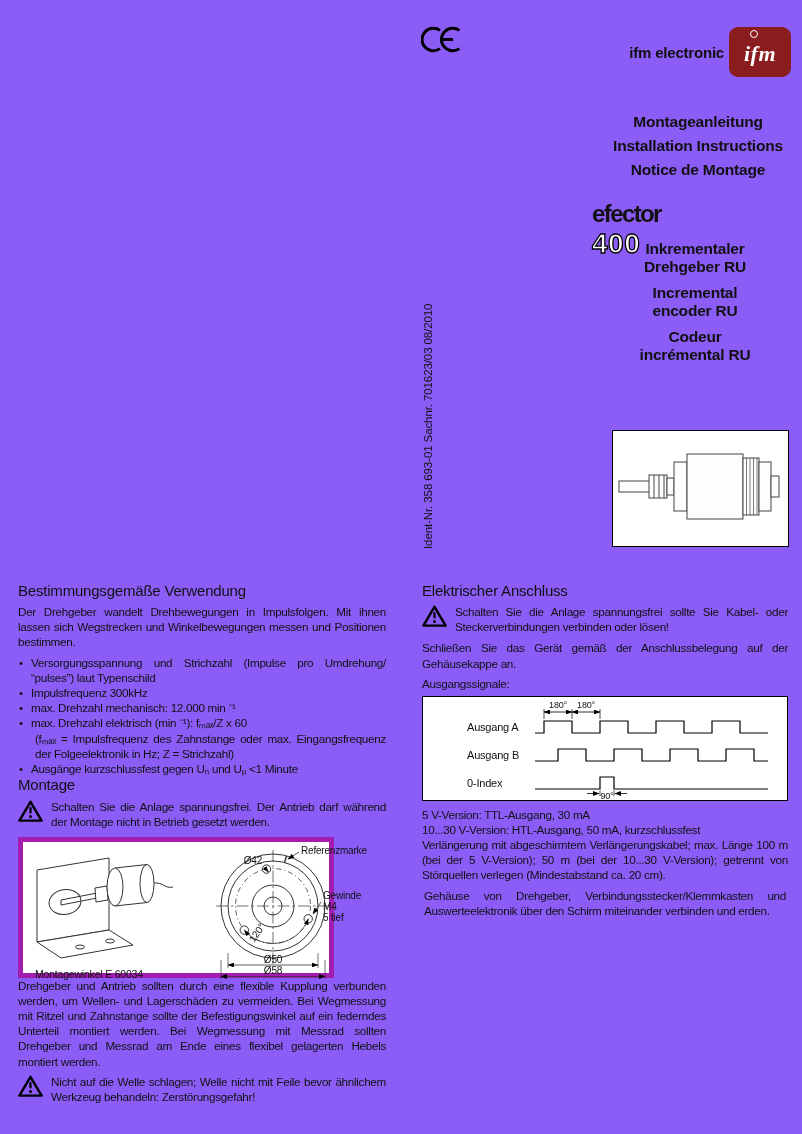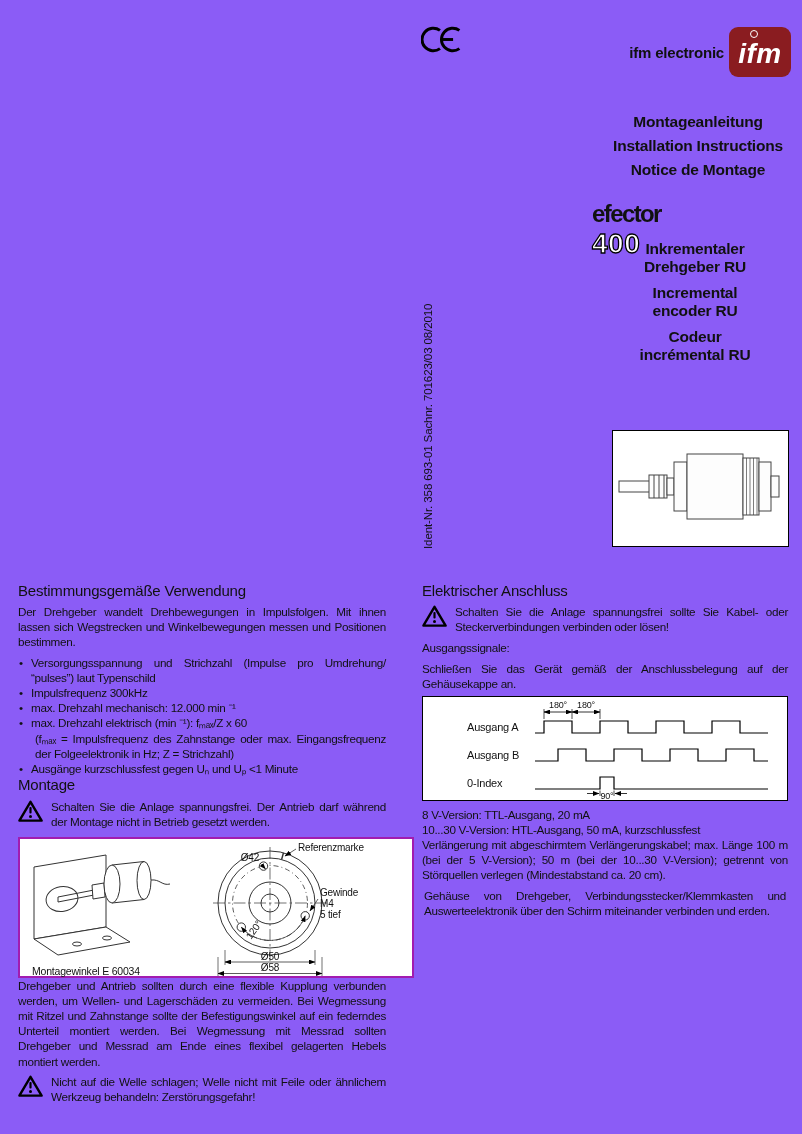--- a/index.html
+++ b/index.html
@@ -13,22 +13,22 @@
   .brand-text { position:absolute; top:44px; right:78px; font-size:15px; font-weight:bold; letter-spacing:-0.2px; }
   .ifm-logo {
     position:absolute; left:729px; top:27px; width:62px; height:50px;
     background:#8a1c20; border-radius:9px; text-align:center;
   }
   .ifm-logo .ring {
     position:absolute; left:21px; top:3px; width:8px; height:8px;
     border:1.6px solid #fff; border-radius:50%;
   }
   .ifm-logo .ifm-text {
-    display:block; margin-top:12px; color:#fff; font-size:28px; font-weight:bold;
-    font-style:italic; letter-spacing:0.5px; line-height:30px;
+    display:block; margin-top:12px; color:#fff; font-size:22px; font-weight:bold;
+    font-style:italic; letter-spacing:0.5px; line-height:30px;font-family:Liberation Serif, serif;
   }
   .doc-titles { position:absolute; left:563px; top:110px; width:270px; text-align:center; }
   .doc-titles div { font-size:15.5px; font-weight:bold; line-height:24px; letter-spacing:-0.2px; }
   .efector-logo { position:absolute; left:590px; top:200px; width:190px; display:flex; justify-content:center; align-items:baseline;flex-direction:column; }
   .efector-logo .name { font-size:24px; font-weight:900; letter-spacing:-1.6px; }
   .efector-logo .num {
     font-size:28px; font-weight:700; margin-left:2px; color:#fff;
     -webkit-text-stroke:1.3px #000; letter-spacing:0.5px;
   }
   .prod-titles { position:absolute; left:570px; top:240px; width:250px; text-align:center; font-weight:bold; font-size:15.5px; }
@@ -49,21 +49,21 @@
   .col-right { left:422px; width:366px; }
   h2.sec { font-size:15px; font-weight:normal; letter-spacing:-0.2px; line-height:18px; margin:0 0 4px 0; }
   h2.sec.mt { margin-top:0; margin-bottom:5px; }
   p.body { text-align:justify; margin:0 0 5px 0; }
   .li { position:relative; padding-left:13px; text-align:justify; }
   .li::before { content:"\2022"; position:absolute; left:1px; }
   .li-note { padding-left:17px; text-align:justify; }
   .warn { display:flex; gap:8px; margin:3px 0 6px 0; }
   .warn svg { flex:none; margin-top:1px; }
   .warn .wtext { flex:1; text-align:justify; }
-  .figure-box { border:2px solid #a21caf; margin-top:7px; width:396px; height:141px; background:#fff; }
+  .figure-box { border:5px solid #a21caf; margin-top:7px; width:316px; height:141px; background:#fff; }
   .diagram-box { border:1px solid #000; margin-top:4px; width:366px; height:105px; background:#fff; }
   .after-figure { margin-top:24px; }
   .versions { margin-top:7px; }
   .versions div { line-height:14.5px; }
   .ext-para { margin-top:19px; margin-bottom:0; }
   .signals-label { margin-top:12px; margin-bottom:0; }
   svg text { font-family:"Liberation Sans", sans-serif; fill:#111; letter-spacing:-0.2px; }
 </style>
 </head>
 <body>
@@ -212,40 +212,40 @@
     </div>
 
     <p class="body after-figure">Drehgeber und Antrieb sollten durch eine flexible Kupplung verbunden werden, um Wellen- und Lagerschäden zu vermeiden. Bei Wegmessung mit Ritzel und Zahnstange sollte der Befestigungswinkel auf ein federndes Unterteil montiert werden. Bei Wegmessung mit Messrad sollten Drehgeber und Messrad am Ende eines flexibel gelagerten Hebels montiert werden.</p>
 
     <div class="warn">
       <svg width="25" height="22" viewBox="0 0 25 22">
         <path d="M12.5 1.8 L23.6 20.6 H1.4 Z" fill="none" stroke="#000" stroke-width="2.4" stroke-linejoin="round"></path>
         <rect x="11.4" y="7" width="2.2" height="6.4" rx="1"></rect>
         <circle cx="12.5" cy="16.6" r="1.5"></circle>
       </svg>
-      <div class="wtext">Nicht auf die Welle schlagen; Welle nicht mit Feile oder ähnlichem Werkzeug behandeln: Zerstörungsgefahr!</div>
+      <div class="wtext">Nicht auf die Welle schlagen; Welle nicht mit Feile bevor ähnlichem Werkzeug behandeln: Zerstörungsgefahr!</div>
     </div>
   </div>
 
   <div class="col col-right">
 
     <h2 class="sec">Elektrischer Anschluss</h2>
 
     <div class="warn">
       <svg width="25" height="22" viewBox="0 0 25 22">
         <path d="M12.5 1.8 L23.6 20.6 H1.4 Z" fill="none" stroke="#000" stroke-width="2.4" stroke-linejoin="round"></path>
         <rect x="11.4" y="7" width="2.2" height="6.4" rx="1"></rect>
         <circle cx="12.5" cy="16.6" r="1.5"></circle>
       </svg>
       <div class="wtext">Schalten Sie die Anlage spannungsfrei sollte Sie Kabel- oder Steckerverbindungen verbinden oder lösen!</div>
     </div>
 
+    <p class="body">Schließen Sie das Gerät gemäß der Anschlussbelegung auf der Gehäusekappe an.</p>
+
     <p class="body signals-label">Ausgangssignale:</p>
-
-    <p class="body">Schließen Sie das Gerät gemäß der Anschlussbelegung auf der Gehäusekappe an.</p>
 
     <div class="diagram-box">
       <svg width="364" height="103" viewBox="0 0 364 103">
         <defs>
           <marker id="tm-ae" orient="auto" refX="7.5" refY="3" markerWidth="9" markerHeight="6">
               <path d="M0 0 L8 3 L0 6 Z"></path>
             </marker>
           <marker id="tm-as" orient="auto" refX="0.5" refY="3" markerWidth="9" markerHeight="6">
               <path d="M8 0 L0 3 L8 6 Z"></path>
             </marker>
@@ -270,21 +270,21 @@
         </g>
         <g font-size="9" stroke="none">
           <text x="135" y="11" text-anchor="middle">180°</text>
           <text x="163" y="11" text-anchor="middle">180°</text>
           <text x="184" y="102" text-anchor="middle">90°</text>
         </g>
       </svg>
     </div>
 
     <div class="versions">
-      <div>8 V-Version: TTL-Ausgang, 20 mA</div>
+      <div>5 V-Version: TTL-Ausgang, 30 mA</div>
       <div>10...30 V-Version: HTL-Ausgang, 50 mA, kurzschlussfest</div>
     </div>
 
     <p class="body ext-para">Verlängerung mit abgeschirmtem Verlängerungskabel; max. Länge 100 m (bei der 5 V-Version); 50 m (bei der 10...30 V-Version); getrennt von Störquellen verlegen (Mindestabstand ca. 20 cm).</p>
     <p class="body" style="margin:2px;">Gehäuse von Drehgeber, Verbindungsstecker/Klemmkasten und Auswerteelektronik über den Schirm miteinander verbinden und erden.</p>
   </div>
 
 </div>
 
 </body></html>

